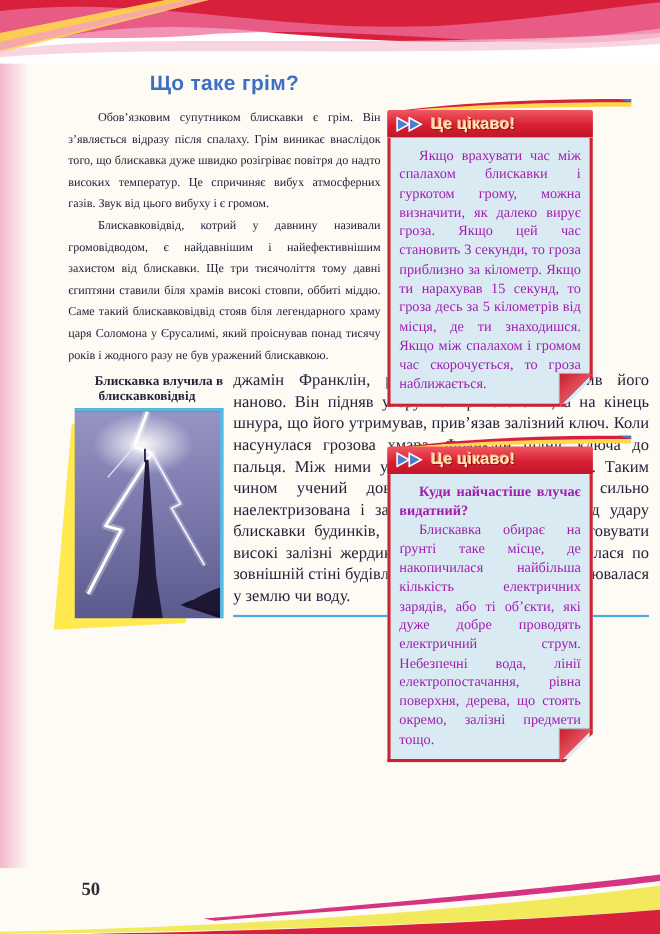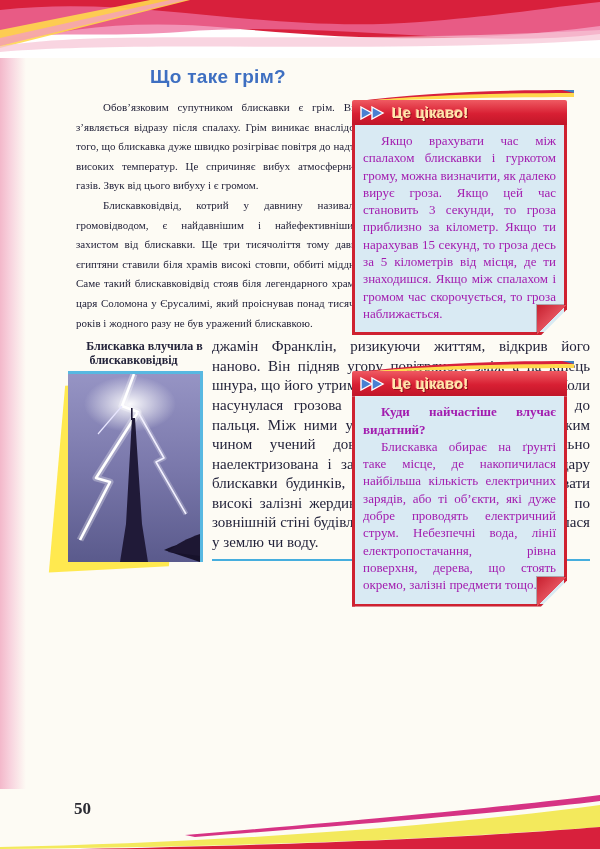--- a/index.html
+++ b/index.html
@@ -14,33 +14,33 @@
     background:linear-gradient(to right,#f3b8ca 0%,#f8d3de 40%,rgba(255,255,255,0) 100%);
     z-index:0;
   }
   .top-banner,.bottom-banner{position:absolute;left:0;width:600px;z-index:1;}
   .top-banner{top:0;height:58px;}
   .bottom-banner{bottom:0;height:60px;}
   .content{position:relative;z-index:2;padding:66px 0 0 62px;width:528px;}
 
   
   .columns{position:relative;}
-  .main-col{width:284px;margin-left:14px;}
+  .main-col{width:284px;}
   h1.sec{
     font-family:"Liberation Sans","DejaVu Sans",sans-serif;
     font-size:19px;font-weight:bold;color:#3e6fc1;
     text-align:center;margin:0 0 10px 0;letter-spacing:.3px;
   }
   h1.sec.second{margin-top:12px;}
   .main-col p{
     margin:0;font-size:11px;line-height:19.6px;text-align:justify;
     text-indent:27px;font-weight:500;
   }
   
-  .sidebar{position:absolute;left:290px;top:24px;width:215px;}
+  .sidebar{position:absolute;left:290px;top:24px;width:187px;}
   .note-box{position:relative;margin-bottom:26px;}
   .stripes{display:block;width:222px;height:12px;margin-bottom:-2px;}
   .note-head{
     position:relative;height:25px;
     background:linear-gradient(180deg,#ef5a62 0%,#d81f33 55%,#c01628 100%);
     display:flex;align-items:center;padding-left:8px;
     border-radius:2px 2px 0 0;
   }
   .note-head .chev{margin-right:6px;}
   .note-title{

